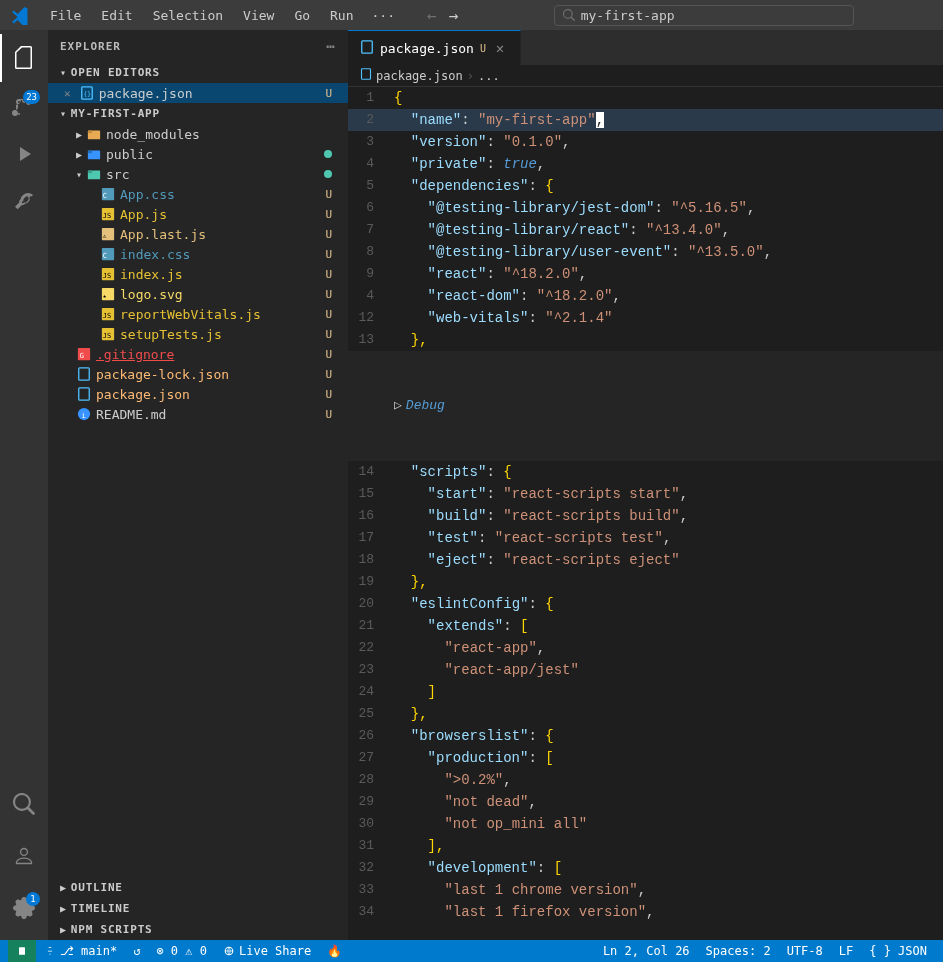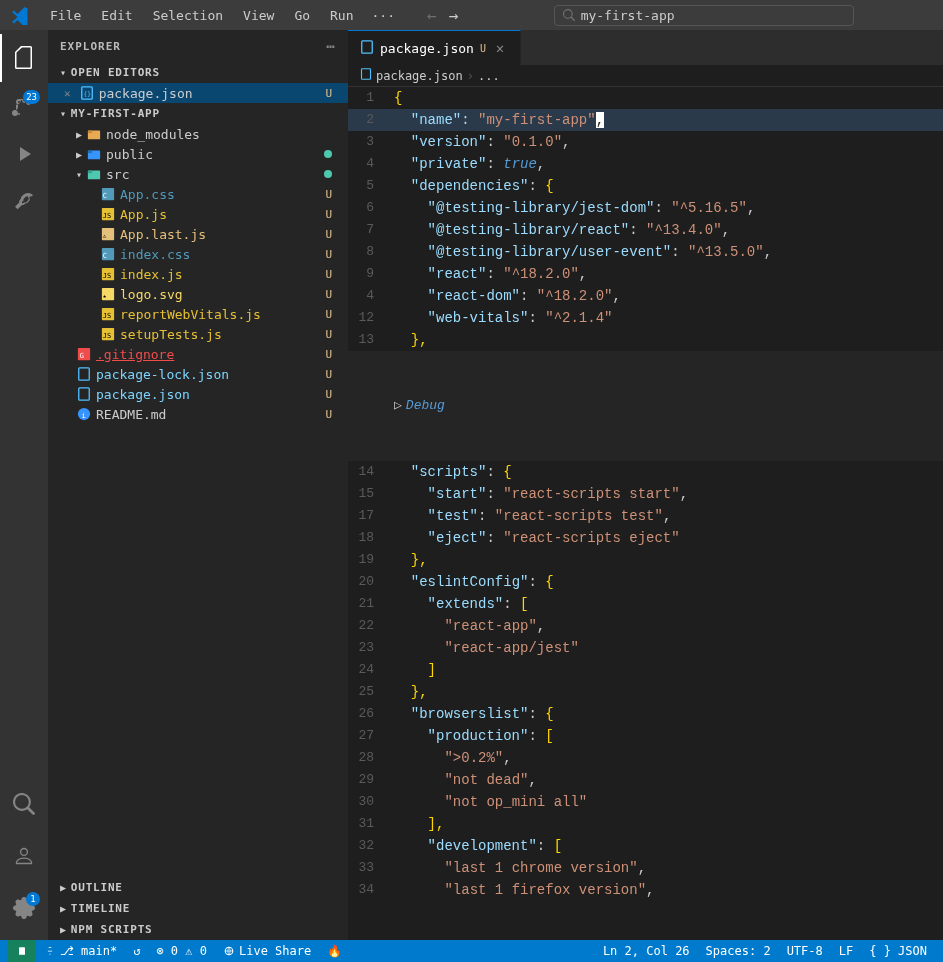--- a/index.html
+++ b/index.html
@@ -215,21 +215,21 @@
       margin-right: 8px;
     }
     .tree-item .dot-green { background: #4ec9b0; }
 
     
     .color-css { color: #519aba; }
     .color-js { color: #e6c133; }
     .color-test { color: #e5c07b; }
     .color-svg { color: #f7da65; }
     .color-git { color: #f14c4c; text-decoration: underline; }
-    .color-json { color: #7dd3fc; }
+    .color-json { color: #fdba74; }
 
     
     .open-editor-close {
       font-size: 11px;
       color: #858585;
       cursor: pointer;
       padding: 0 4px;
     }
 
     
@@ -796,20 +796,24 @@
       </div>
       <div class="code-line">
         <span class="line-number">14</span>
         <span class="line-content">  <span class="s-key">"scripts"</span><span class="s-colon">: </span><span class="s-brace">{</span></span>
       </div>
       <div class="code-line">
         <span class="line-number">15</span>
         <span class="line-content">    <span class="s-key">"start"</span><span class="s-colon">: </span><span class="s-string">"react-scripts start"</span><span class="s-comma">,</span></span>
       </div>
       <div class="code-line">
+        <span class="line-number">16</span>
+        <span class="line-content">    <span class="s-key">"build"</span><span class="s-colon">: </span><span class="s-string">"react-scripts build"</span><span class="s-comma">,</span></span>
+      </div>
+      <div class="code-line">
         <span class="line-number">17</span>
         <span class="line-content">    <span class="s-key">"test"</span><span class="s-colon">: </span><span class="s-string">"react-scripts test"</span><span class="s-comma">,</span></span>
       </div>
       <div class="code-line">
         <span class="line-number">18</span>
         <span class="line-content">    <span class="s-key">"eject"</span><span class="s-colon">: </span><span class="s-string">"react-scripts eject"</span></span>
       </div>
       <div class="code-line">
         <span class="line-number">19</span>
         <span class="line-content">  <span class="s-brace">},</span></span>

